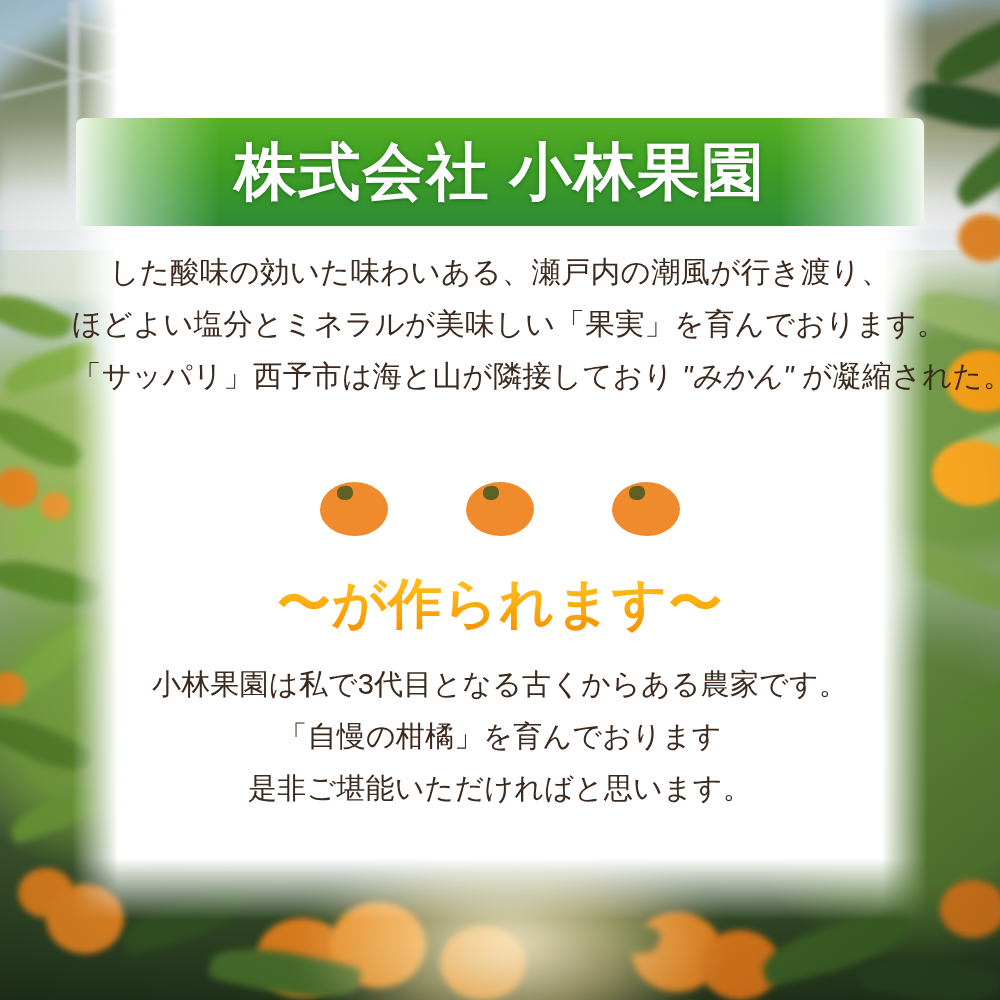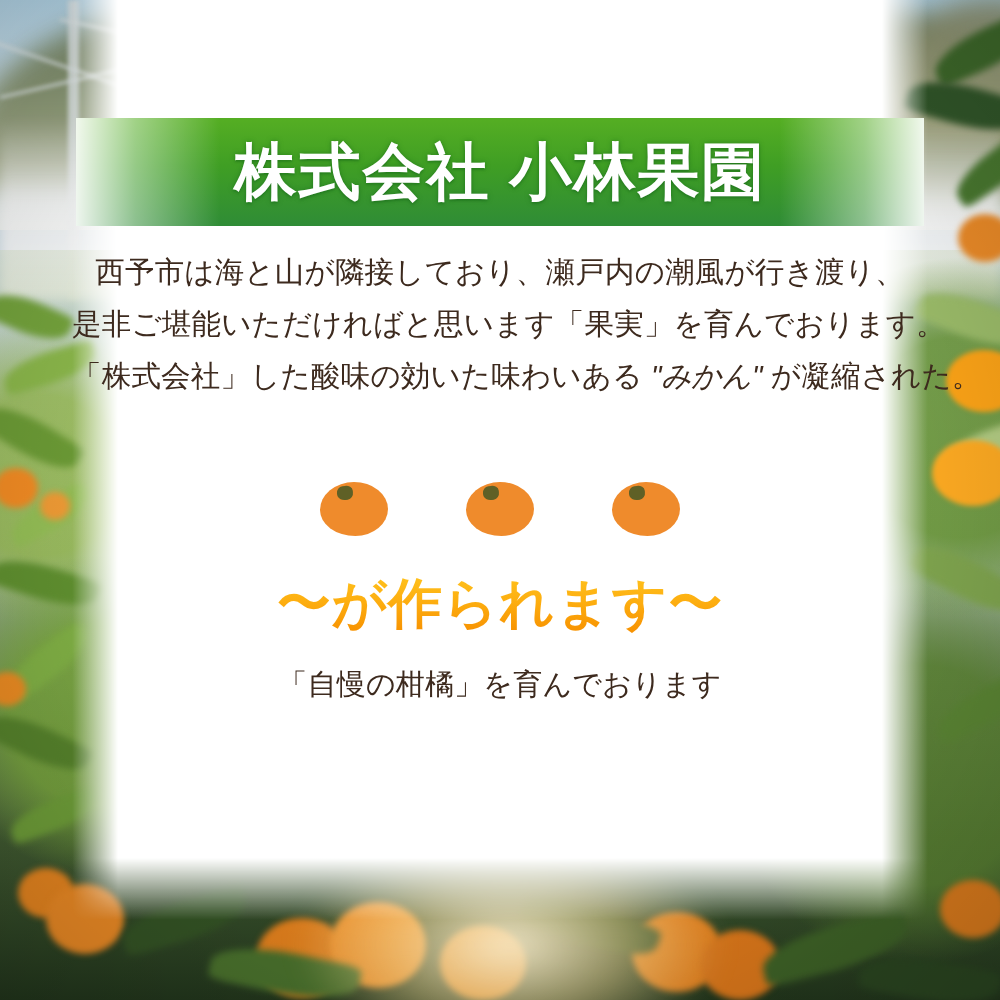--- a/index.html
+++ b/index.html
@@ -150,20 +150,21 @@
         rgba(255,255,255,.92) 0%,
         rgba(255,255,255,.45) 7%,
         rgba(255,255,255,0) 17%,
         rgba(255,255,255,0) 83%,
         rgba(255,255,255,.45) 93%,
         rgba(255,255,255,.92) 100%),
       linear-gradient(180deg, #55ae23 0%, #3f9e24 45%, #2f8c36 100%);
     display: flex;
     align-items: center;
     justify-content: center;
+    border-radius: 8px;
   }
   .banner-title {
     color: #ffffff;
     font-size: 62px;
     font-weight: bold;
     letter-spacing: 2px;
     line-height: 1;
     text-shadow:
       0 0 5px rgba(24,104,26,.55),
       0 2px 2px rgba(24,104,26,.35);
@@ -307,40 +308,42 @@
 
   <div class="card"></div>
 
   <div class="content">
 
     <div class="banner">
       <div class="banner-title">株式会社 小林果園</div>
     </div>
 
     <div class="para para-intro">
-      <span class="ln">西予市は海と山が隣接しており、瀬戸内の潮風が行き渡り、</span>
-      <span class="ln">是非ご堪能いただければと思います「果実」を育んでおります。</span>
-      <span class="ln"><span>「株式会社」した酸味の効いた味わいある </span><span class="mikan-quote">"みかん"</span><span> が凝縮された。</span></span>
+      <span class="ln">した酸味の効いた味わいある、瀬戸内の潮風が行き渡り、</span>
+      <span class="ln">ほどよい塩分とミネラルが美味しい「果実」を育んでおります。</span>
+      <span class="ln"><span>「サッパリ」西予市は海と山が隣接しており </span><span class="mikan-quote">"みかん"</span><span> が凝縮された。</span></span>
     </div>
 
     <div class="fruit-row">
       <div class="mikan">
         <div class="body"></div>
         <div class="stem"></div>
       </div>
       <div class="mikan">
         <div class="body"></div>
         <div class="stem"></div>
       </div>
       <div class="mikan">
         <div class="body"></div>
         <div class="stem"></div>
       </div>
     </div>
 
     <div class="section-heading">〜が作られます〜</div>
 
     <div class="para para-greeting">
+      <span class="ln">小林果園は私で3代目となる古くからある農家です。</span>
       <span class="ln">「自慢の柑橘」を育んでおります</span>
+      <span class="ln">是非ご堪能いただければと思います。</span>
     </div>
 
   </div>
 </div>
 
 </body></html>

